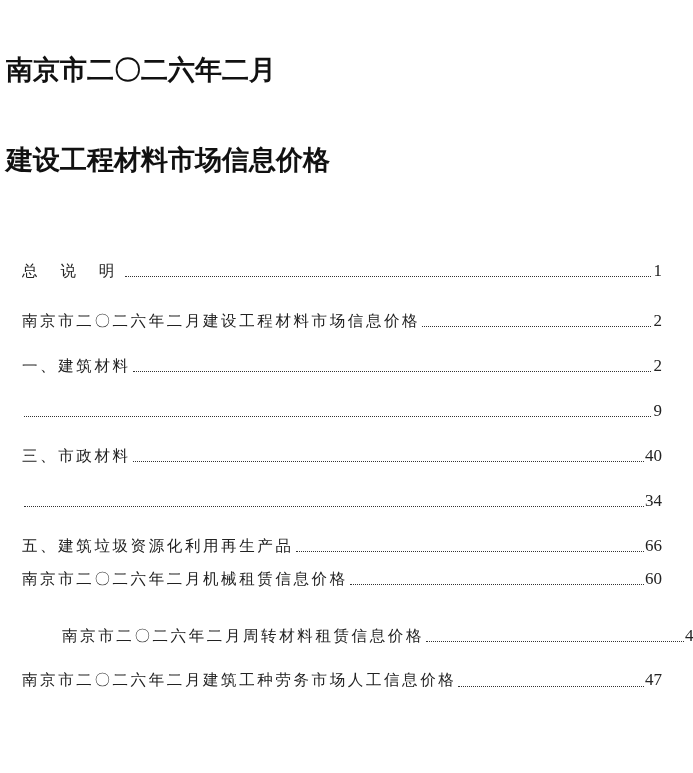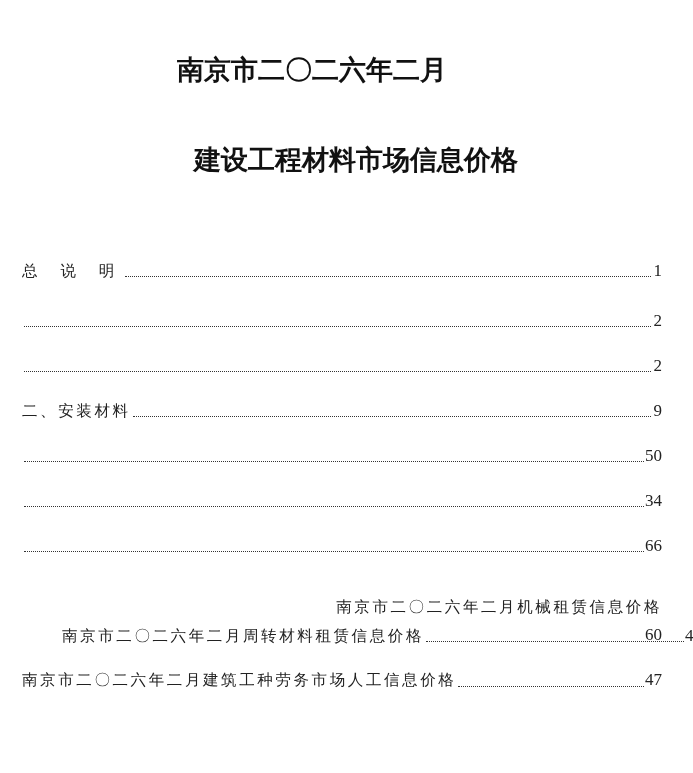--- a/index.html
+++ b/index.html
@@ -9,33 +9,33 @@
     }
     body {
       width: 693px;
       height: 773px;
       position: relative;
       overflow: hidden;
       color: #1a1a1a;
     }
     .title {
       position: absolute;
-      left: 16px;
+      left: 6px;
       width: 592px;
-      text-align: center;
+      text-align: left;
       font-family: "DejaVu Sans", sans-serif;
       font-weight: bold;
       font-size: 27px;
       letter-spacing: 0px;
       color: #111111;
       line-height: 1;
       white-space: nowrap;
     }
     .title-1 { top: 56px; }
-    .title-2 { top: 146px; margin-left: 44px; }
+    .title-2 { top: 146px; }
 
     .toc {
       position: absolute;
       left: 22px;
       top: 258px;
       width: 640px;
     }
     .toc-entry {
       position: absolute;
       left: 0;
@@ -81,45 +81,48 @@
 <div class="title title-1">南京市二〇二六年二月</div>
 <div class="title title-2">建设工程材料市场信息价格</div>
 
 <div class="toc">
   <div class="toc-entry" style="top:0px;">
     <span class="toc-label spaced">总 说 明</span>
     <span class="toc-leader"></span>
     <span class="toc-page">1</span>
   </div>
   <div class="toc-entry" style="top:50px;">
+    <span class="toc-label">南京市二〇二六年二月建设工程材料市场信息价格</span>
     <span class="toc-leader"></span>
     <span class="toc-page">2</span>
   </div>
   <div class="toc-entry" style="top:95px;">
+    <span class="toc-label">一、建筑材料</span>
     <span class="toc-leader"></span>
     <span class="toc-page">2</span>
   </div>
   <div class="toc-entry" style="top:140px;">
-    <span class="toc-label">二、安装材料</span>
     <span class="toc-leader"></span>
     <span class="toc-page">9</span>
   </div>
   <div class="toc-entry" style="top:185px;">
+    <span class="toc-label">三、市政材料</span>
     <span class="toc-leader"></span>
-    <span class="toc-page">50</span>
+    <span class="toc-page">40</span>
   </div>
   <div class="toc-entry" style="top:230px;">
     <span class="toc-leader"></span>
     <span class="toc-page">34</span>
   </div>
   <div class="toc-entry" style="top:275px;">
+    <span class="toc-label">五、建筑垃圾资源化利用再生产品</span>
     <span class="toc-leader"></span>
     <span class="toc-page">66</span>
   </div>
-  <div class="toc-entry" style="top:338px;flex-direction:column;">
+  <div class="toc-entry" style="top:308px;">
     <span class="toc-label">南京市二〇二六年二月机械租赁信息价格</span>
     <span class="toc-leader"></span>
     <span class="toc-page">60</span>
   </div>
   <div class="toc-entry" style="top:365px;margin-left:40px;">
     <span class="toc-label">南京市二〇二六年二月周转材料租赁信息价格</span>
     <span class="toc-leader"></span>
     <span class="toc-page">47</span>
   </div>
   <div class="toc-entry" style="top:410px;align-items:center;">

